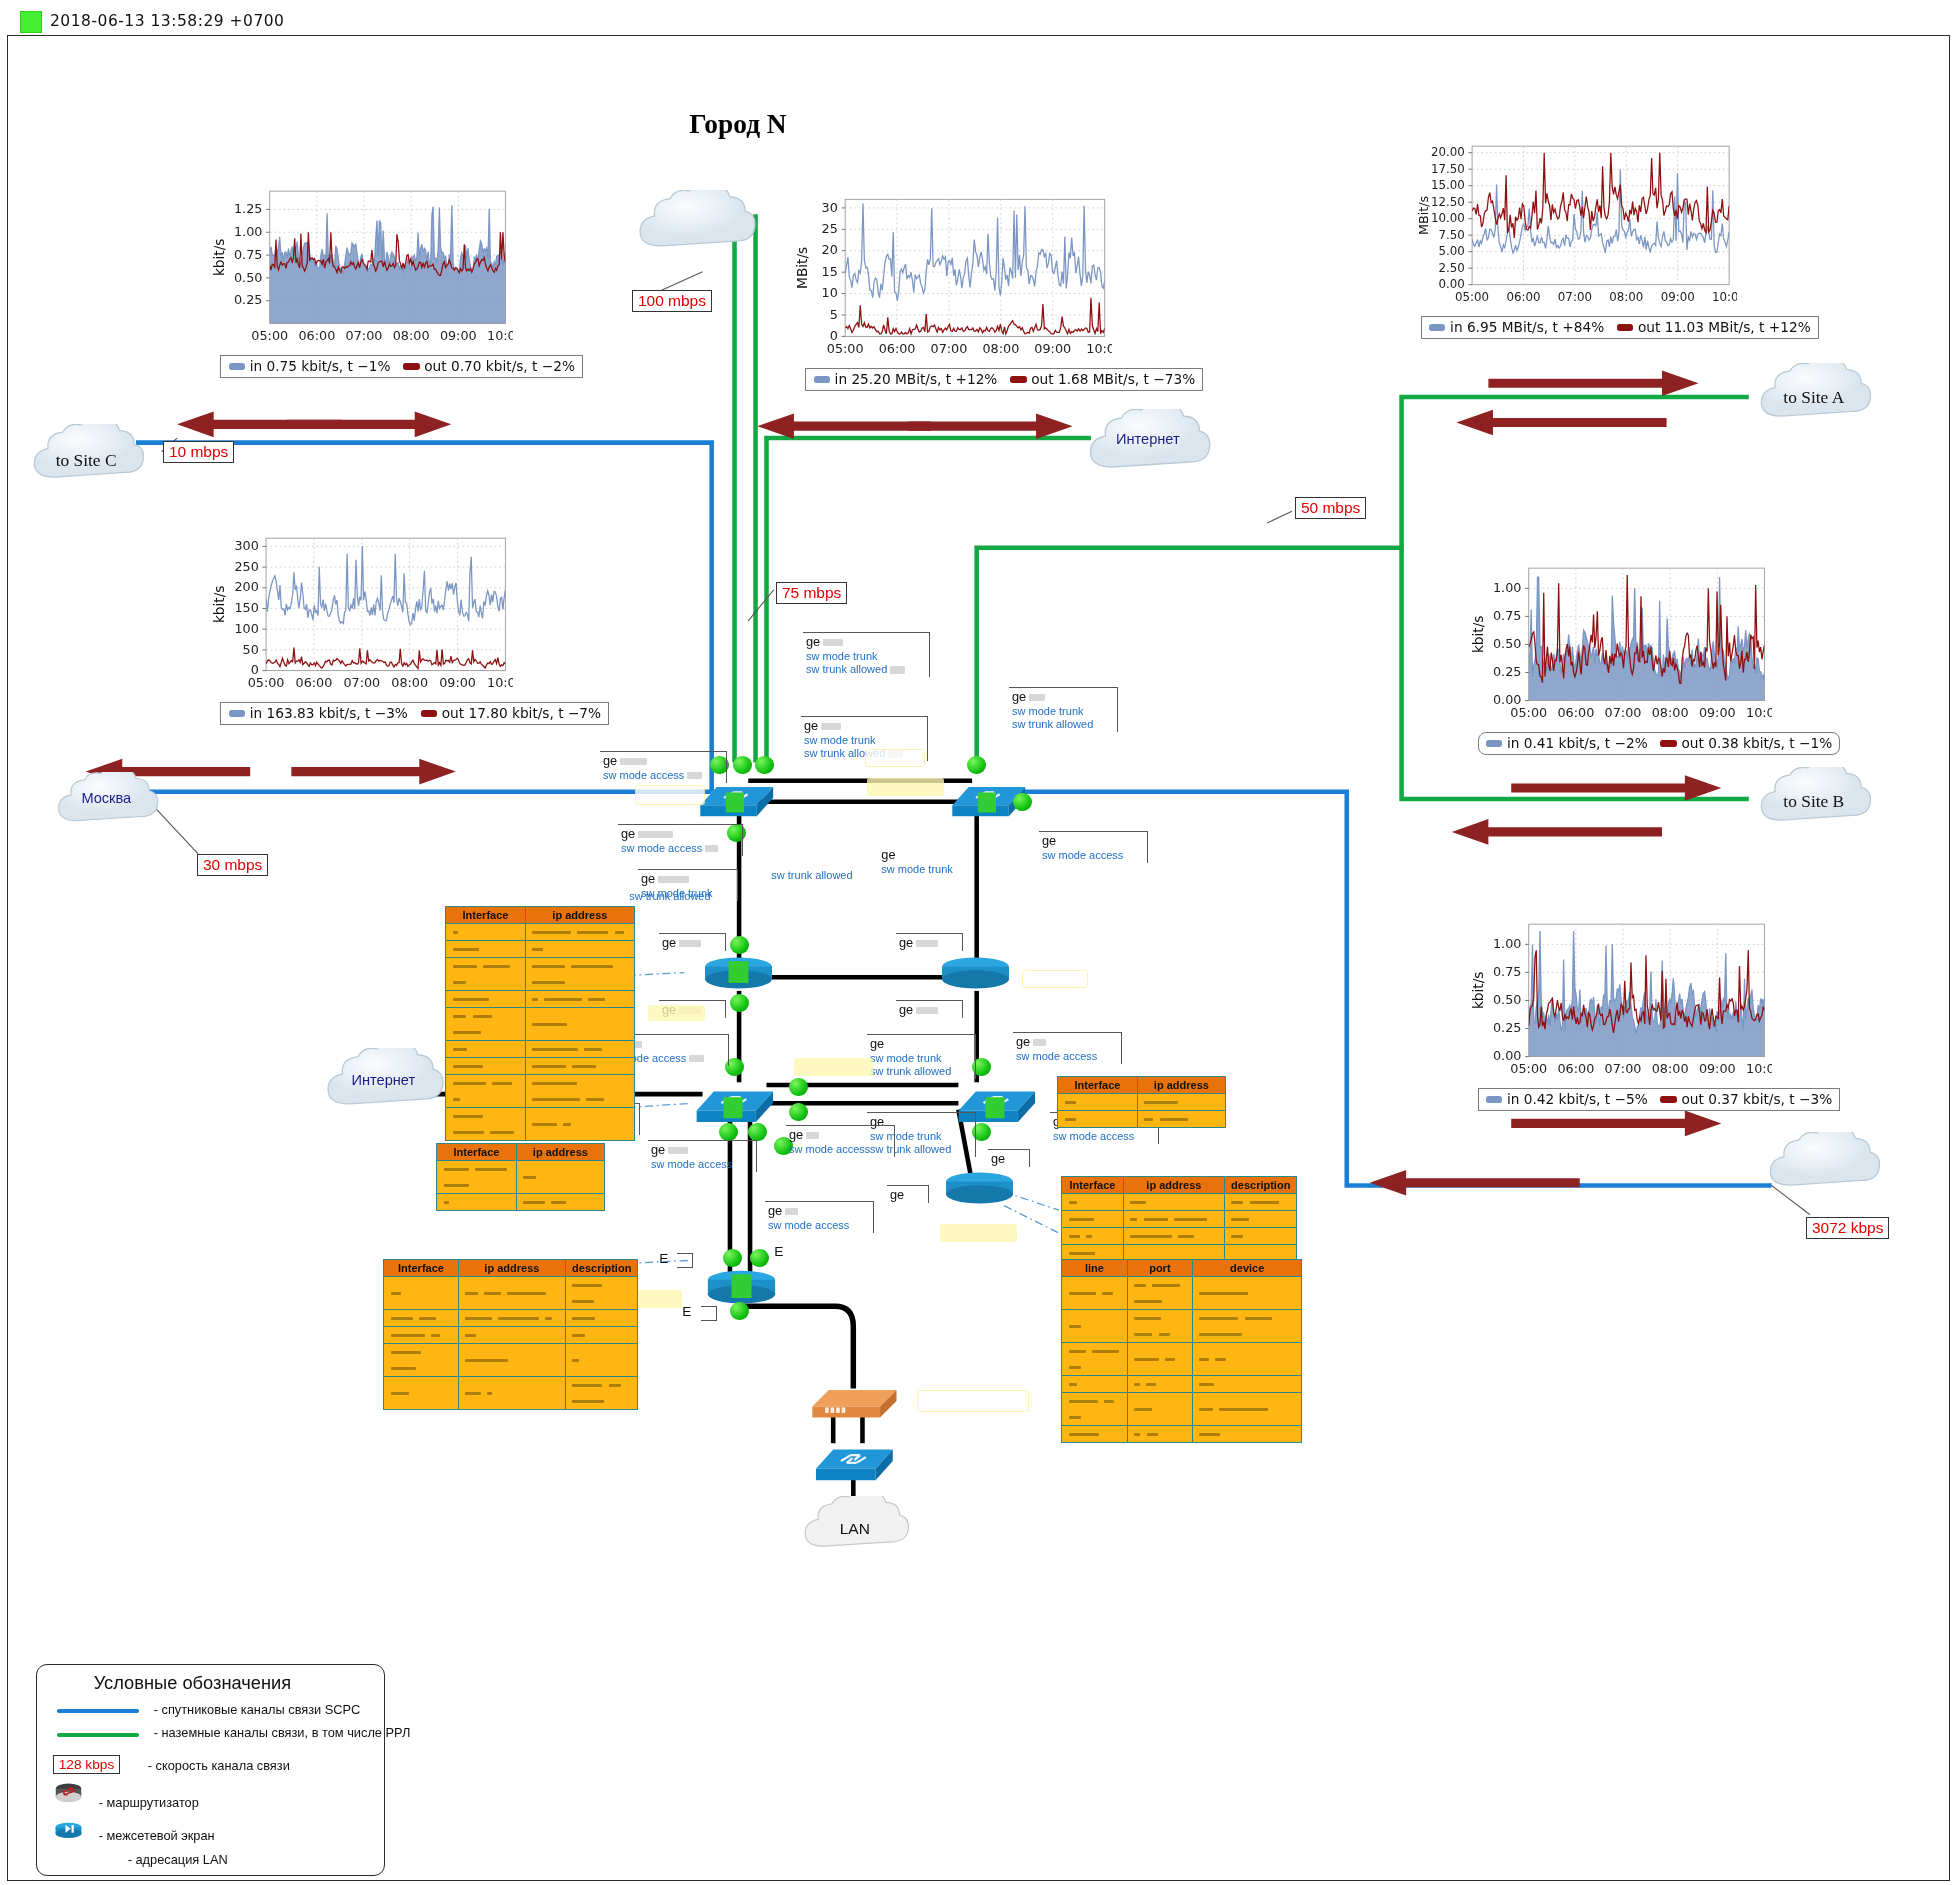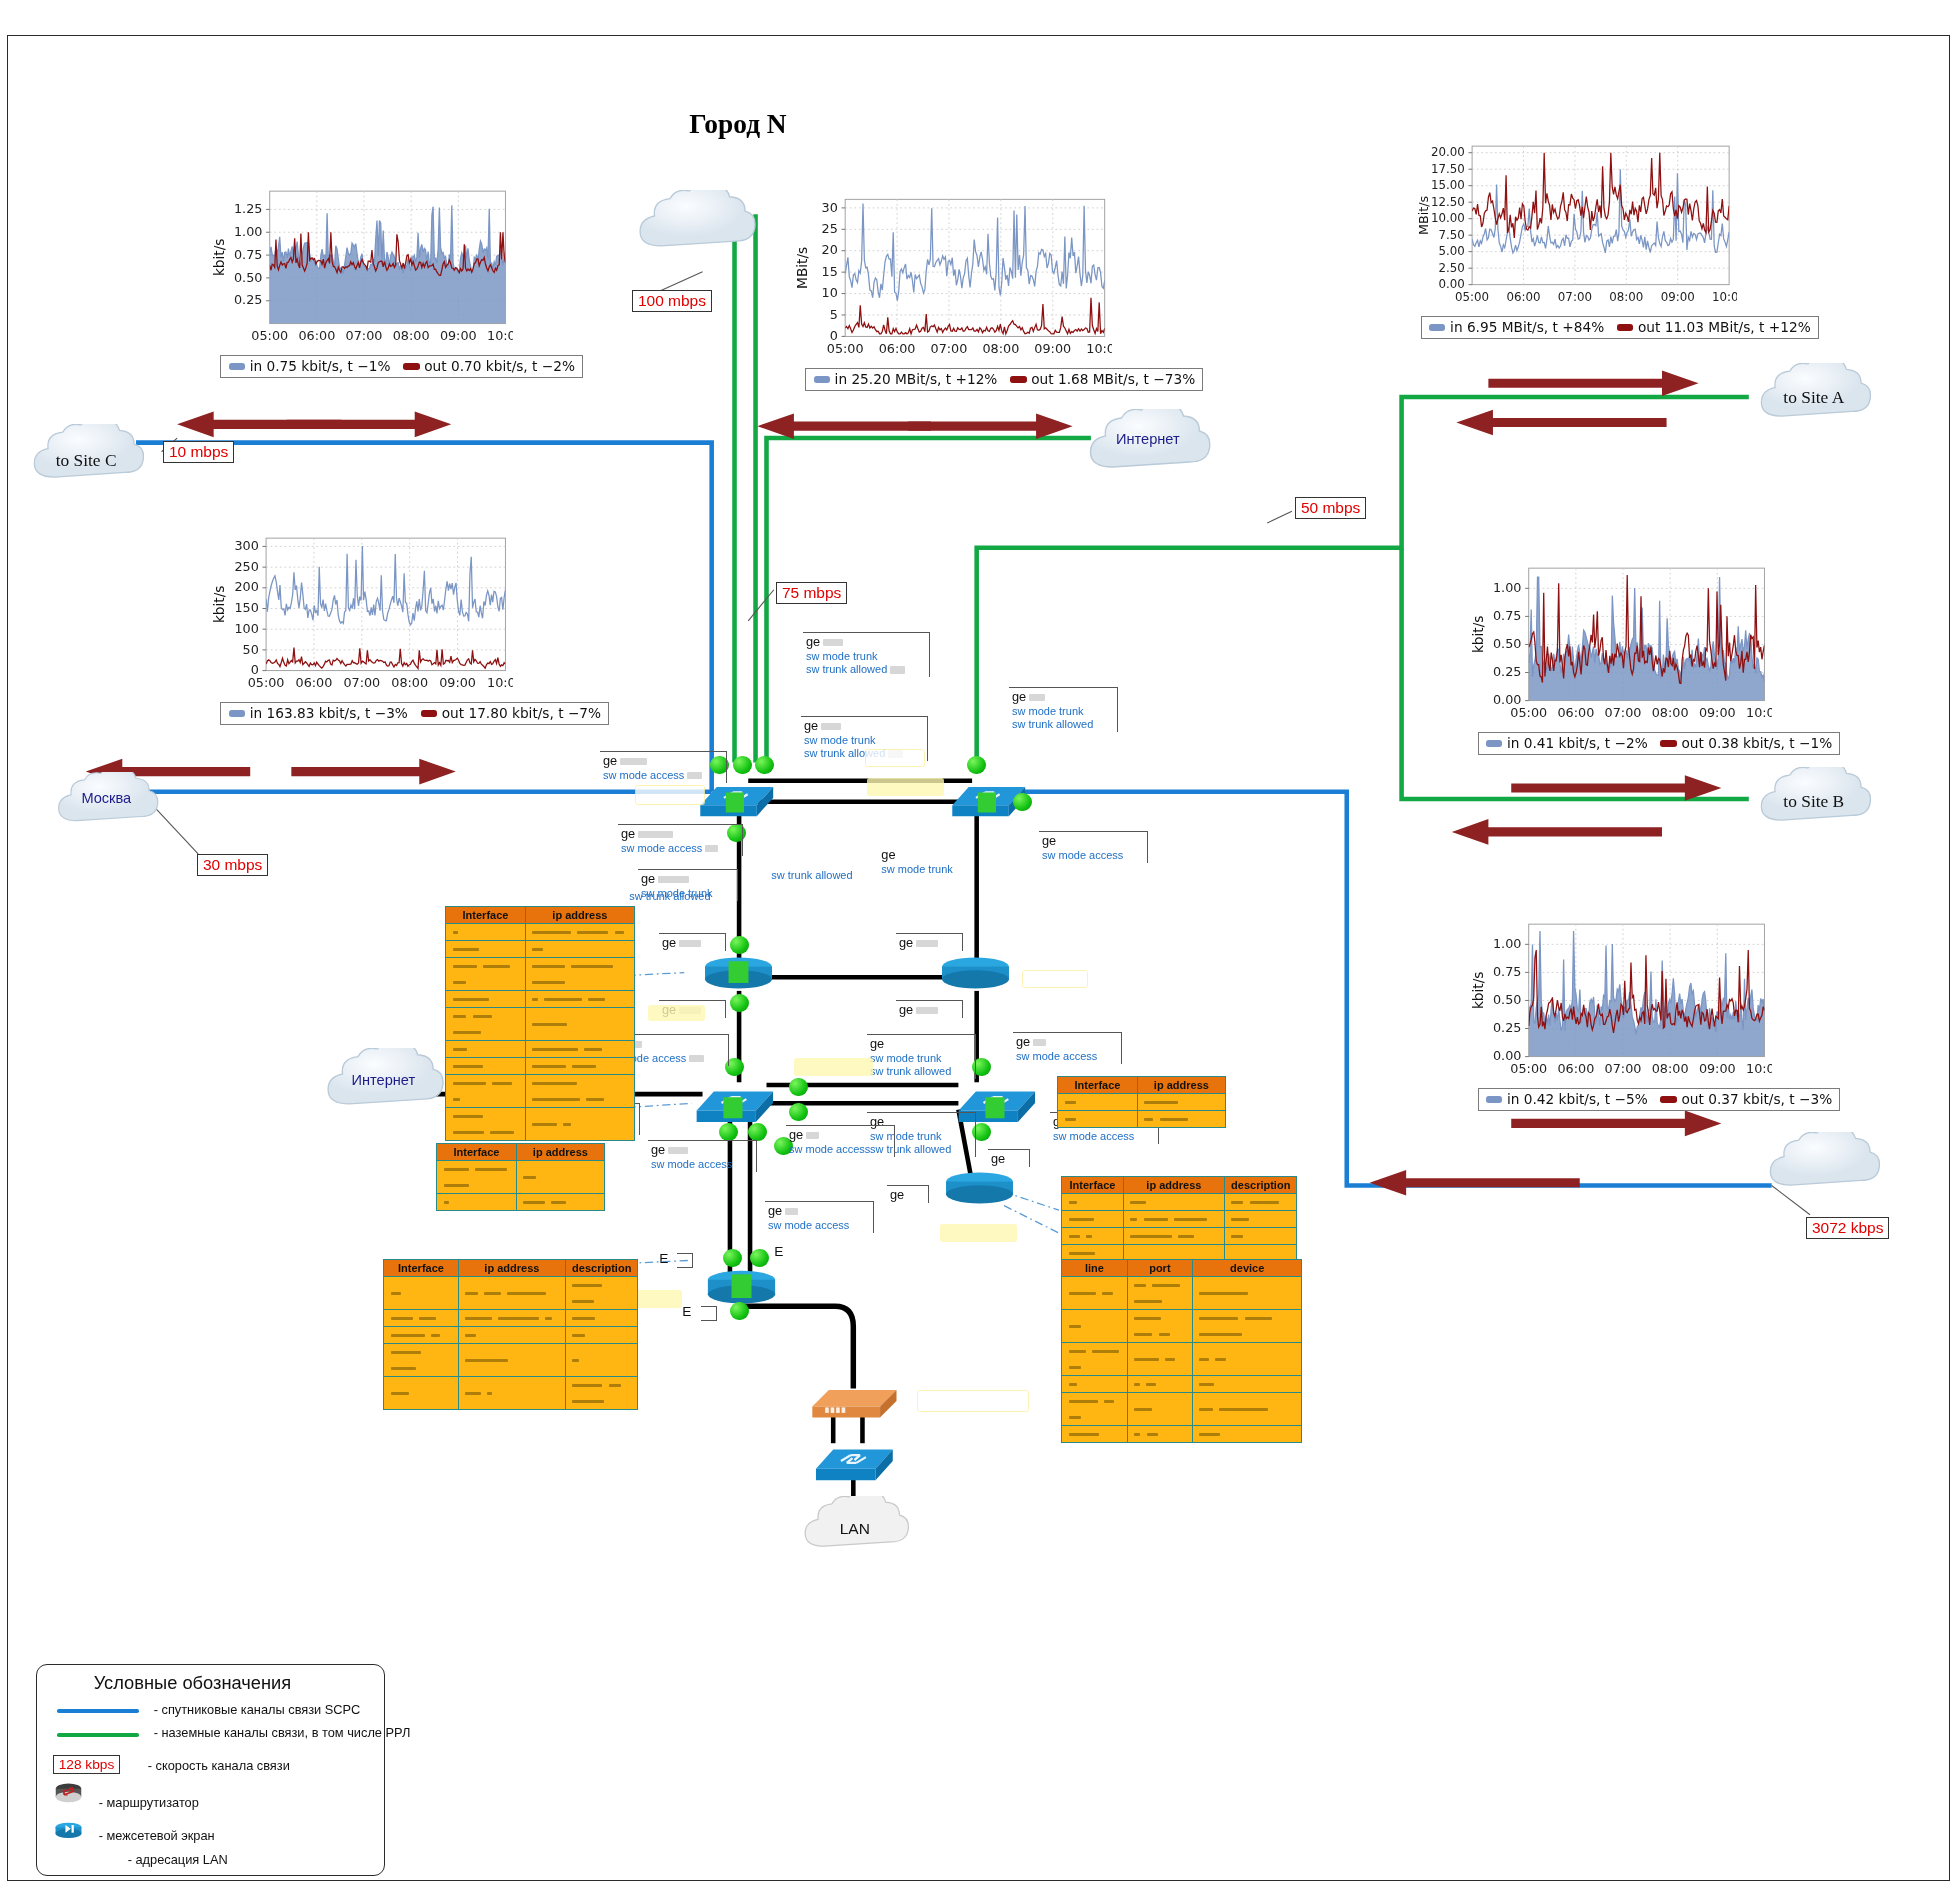--- a/index.html
+++ b/index.html
@@ -80,20 +80,24 @@
   .lg-line{position:absolute;height:3.7px;width:82px;border-radius:1.8px;}
 
   .router-ico{position:absolute;width:31px;height:24px;}
   .fw-ico{position:absolute;width:31px;height:18.3px;}
 </style>
 </head>
 <body>
 
 <div id="page">
 
+  <div id="statusbar">
+    <div id="status-square"></div>
+    <div id="status-text">2018-06-13 13:58:29 +0700</div>
+  </div>
 
   <div id="frame">
 
     <div id="doc-title">Город N</div>
 
     <svg id="links" viewBox="0 0 2124 2018">
 
       <path d="M140 445 L 770 445 L 770 827" stroke="#1a7fd4" stroke-width="5" fill="none"></path>
 
       <path d="M150 827 L 770 827" stroke="#1a7fd4" stroke-width="5" fill="none"></path>
@@ -431,21 +435,21 @@
               <rect x="64" y="10" width="258" height="145"></rect>
             </clipPath>
             <g clip-path="url(#clip-4)">
               <path d="M64.0 113.8 L65.4 102.7 L66.7 55.2 L68.1 128.8 L69.5 116.5 L70.8 110.6 L72.2 101.3 L73.6 19.8 L74.9 19.8 L76.3 96.3 L77.7 95.9 L79.0 109.6 L80.4 115.0 L81.7 118.4 L83.1 123.1 L84.5 115.3 L85.8 103.8 L87.2 110.6 L88.6 122.8 L89.9 118.6 L91.3 103.9 L92.7 111.9 L94.0 108.0 L95.4 98.1 L96.8 99.2 L98.1 113.8 L99.5 124.6 L100.9 115.6 L102.2 103.9 L103.6 111.8 L105.0 102.8 L106.3 98.3 L107.7 82.8 L109.0 97.8 L110.4 113.9 L111.8 95.8 L113.1 111.5 L114.5 122.6 L115.9 110.0 L117.2 101.2 L118.6 93.9 L120.0 103.9 L121.3 113.9 L122.7 97.1 L124.1 77.9 L125.4 79.9 L126.8 85.1 L128.2 90.5 L129.5 96.0 L130.9 96.9 L132.3 108.3 L133.6 102.1 L135.0 95.7 L136.3 114.0 L137.7 98.3 L139.1 105.4 L140.4 103.7 L141.8 115.7 L143.2 114.0 L144.5 103.2 L145.9 113.9 L147.3 109.3 L148.6 109.8 L150.0 123.5 L151.4 119.9 L152.7 111.8 L154.1 119.5 L155.5 40.0 L156.8 68.8 L158.2 84.0 L159.6 103.9 L160.9 107.5 L162.3 107.4 L163.7 90.6 L165.0 108.9 L166.4 95.7 L167.7 102.1 L169.1 104.0 L170.5 99.6 L171.8 109.2 L173.2 95.9 L174.6 100.1 L175.9 93.1 L177.3 88.2 L178.7 85.7 L180.0 31.8 L181.4 98.5 L182.8 91.2 L184.1 110.4 L185.5 101.7 L186.9 96.2 L188.2 53.2 L189.6 105.9 L191.0 94.8 L192.3 94.4 L193.7 104.8 L195.0 92.2 L196.4 95.9 L197.8 94.7 L199.1 97.6 L200.5 112.1 L201.9 121.4 L203.2 125.5 L204.6 127.1 L206.0 127.1 L207.3 45.6 L208.7 129.2 L210.1 128.3 L211.4 104.6 L212.8 118.4 L214.2 117.3 L215.5 64.9 L216.9 95.2 L218.3 102.4 L219.6 114.9 L221.0 107.5 L222.3 103.5 L223.7 101.2 L225.1 114.0 L226.4 109.4 L227.8 120.6 L229.2 123.0 L230.5 127.8 L231.9 124.4 L233.3 107.2 L234.6 120.4 L236.0 110.2 L237.4 108.8 L238.7 110.8 L240.1 106.0 L241.5 115.9 L242.8 99.3 L244.2 119.4 L245.6 115.2 L246.9 118.7 L248.3 104.8 L249.7 87.0 L251.0 114.2 L252.4 102.4 L253.7 104.2 L255.1 106.6 L256.5 96.5 L257.8 111.6 L259.2 109.0 L260.6 116.9 L261.9 122.1 L263.3 117.9 L264.7 99.4 L266.0 90.0 L267.4 107.0 L268.8 110.5 L270.1 120.8 L271.5 106.6 L272.9 19.8 L274.2 89.9 L275.6 107.4 L277.0 99.8 L278.3 113.8 L279.7 114.2 L281.0 126.2 L282.4 132.1 L283.8 126.2 L285.1 109.9 L286.5 115.1 L287.9 108.6 L289.2 113.8 L290.6 96.7 L292.0 105.9 L293.3 73.7 L294.7 100.6 L296.1 93.8 L297.4 87.6 L298.8 100.7 L300.2 95.6 L301.5 78.0 L302.9 98.5 L304.3 87.5 L305.6 82.0 L307.0 84.0 L308.3 106.7 L309.7 119.4 L311.1 114.9 L312.4 125.7 L313.8 108.4 L315.2 109.9 L316.5 122.9 L317.9 123.4 L319.3 129.3 L320.6 127.1 L322.0 134.1  L 322.0 155 L 64 155 Z" fill="#7b96c4" opacity=".85"></path>
               <path d="M64.0 113.8 L65.4 102.7 L66.7 55.2 L68.1 128.8 L69.5 116.5 L70.8 110.6 L72.2 101.3 L73.6 19.8 L74.9 19.8 L76.3 96.3 L77.7 95.9 L79.0 109.6 L80.4 115.0 L81.7 118.4 L83.1 123.1 L84.5 115.3 L85.8 103.8 L87.2 110.6 L88.6 122.8 L89.9 118.6 L91.3 103.9 L92.7 111.9 L94.0 108.0 L95.4 98.1 L96.8 99.2 L98.1 113.8 L99.5 124.6 L100.9 115.6 L102.2 103.9 L103.6 111.8 L105.0 102.8 L106.3 98.3 L107.7 82.8 L109.0 97.8 L110.4 113.9 L111.8 95.8 L113.1 111.5 L114.5 122.6 L115.9 110.0 L117.2 101.2 L118.6 93.9 L120.0 103.9 L121.3 113.9 L122.7 97.1 L124.1 77.9 L125.4 79.9 L126.8 85.1 L128.2 90.5 L129.5 96.0 L130.9 96.9 L132.3 108.3 L133.6 102.1 L135.0 95.7 L136.3 114.0 L137.7 98.3 L139.1 105.4 L140.4 103.7 L141.8 115.7 L143.2 114.0 L144.5 103.2 L145.9 113.9 L147.3 109.3 L148.6 109.8 L150.0 123.5 L151.4 119.9 L152.7 111.8 L154.1 119.5 L155.5 40.0 L156.8 68.8 L158.2 84.0 L159.6 103.9 L160.9 107.5 L162.3 107.4 L163.7 90.6 L165.0 108.9 L166.4 95.7 L167.7 102.1 L169.1 104.0 L170.5 99.6 L171.8 109.2 L173.2 95.9 L174.6 100.1 L175.9 93.1 L177.3 88.2 L178.7 85.7 L180.0 31.8 L181.4 98.5 L182.8 91.2 L184.1 110.4 L185.5 101.7 L186.9 96.2 L188.2 53.2 L189.6 105.9 L191.0 94.8 L192.3 94.4 L193.7 104.8 L195.0 92.2 L196.4 95.9 L197.8 94.7 L199.1 97.6 L200.5 112.1 L201.9 121.4 L203.2 125.5 L204.6 127.1 L206.0 127.1 L207.3 45.6 L208.7 129.2 L210.1 128.3 L211.4 104.6 L212.8 118.4 L214.2 117.3 L215.5 64.9 L216.9 95.2 L218.3 102.4 L219.6 114.9 L221.0 107.5 L222.3 103.5 L223.7 101.2 L225.1 114.0 L226.4 109.4 L227.8 120.6 L229.2 123.0 L230.5 127.8 L231.9 124.4 L233.3 107.2 L234.6 120.4 L236.0 110.2 L237.4 108.8 L238.7 110.8 L240.1 106.0 L241.5 115.9 L242.8 99.3 L244.2 119.4 L245.6 115.2 L246.9 118.7 L248.3 104.8 L249.7 87.0 L251.0 114.2 L252.4 102.4 L253.7 104.2 L255.1 106.6 L256.5 96.5 L257.8 111.6 L259.2 109.0 L260.6 116.9 L261.9 122.1 L263.3 117.9 L264.7 99.4 L266.0 90.0 L267.4 107.0 L268.8 110.5 L270.1 120.8 L271.5 106.6 L272.9 19.8 L274.2 89.9 L275.6 107.4 L277.0 99.8 L278.3 113.8 L279.7 114.2 L281.0 126.2 L282.4 132.1 L283.8 126.2 L285.1 109.9 L286.5 115.1 L287.9 108.6 L289.2 113.8 L290.6 96.7 L292.0 105.9 L293.3 73.7 L294.7 100.6 L296.1 93.8 L297.4 87.6 L298.8 100.7 L300.2 95.6 L301.5 78.0 L302.9 98.5 L304.3 87.5 L305.6 82.0 L307.0 84.0 L308.3 106.7 L309.7 119.4 L311.1 114.9 L312.4 125.7 L313.8 108.4 L315.2 109.9 L316.5 122.9 L317.9 123.4 L319.3 129.3 L320.6 127.1 L322.0 134.1 " fill="none" stroke="#7b96c4" stroke-width="1.4"></path>
               <path d="M64.0 96.5 L65.4 93.2 L66.7 88.4 L68.1 81.8 L69.5 79.8 L70.8 91.9 L72.2 111.8 L73.6 115.6 L74.9 115.7 L76.3 128.2 L77.7 129.0 L79.0 135.2 L80.4 36.9 L81.7 128.6 L83.1 111.7 L84.5 95.8 L85.8 115.0 L87.2 122.6 L88.6 102.5 L89.9 110.3 L91.3 122.6 L92.7 111.1 L94.0 111.6 L95.4 100.7 L96.8 26.5 L98.1 113.3 L99.5 105.0 L100.9 117.4 L102.2 130.7 L103.6 107.8 L105.0 97.8 L106.3 93.1 L107.7 106.7 L109.0 95.5 L110.4 116.4 L111.8 112.6 L113.1 124.2 L114.5 129.0 L115.9 124.3 L117.2 116.7 L118.6 101.5 L120.0 114.1 L121.3 126.3 L122.7 106.7 L124.1 94.7 L125.4 98.7 L126.8 115.6 L128.2 116.3 L129.5 103.0 L130.9 94.7 L132.3 83.1 L133.6 91.4 L135.0 60.7 L136.3 97.2 L137.7 85.2 L139.1 57.2 L140.4 105.6 L141.8 100.2 L143.2 89.3 L144.5 85.7 L145.9 109.5 L147.3 115.3 L148.6 99.6 L150.0 115.7 L151.4 124.8 L152.7 105.9 L154.1 114.5 L155.5 103.5 L156.8 116.8 L158.2 103.8 L159.6 107.8 L160.9 92.5 L162.3 101.2 L163.7 106.2 L165.0 103.0 L166.4 106.0 L167.7 119.5 L169.1 101.8 L170.5 95.6 L171.8 17.4 L173.2 95.7 L174.6 108.7 L175.9 121.2 L177.3 126.2 L178.7 120.5 L180.0 103.1 L181.4 103.4 L182.8 94.8 L184.1 111.4 L185.5 112.3 L186.9 40.9 L188.2 108.0 L189.6 100.6 L191.0 113.9 L192.3 112.2 L193.7 113.2 L195.0 96.8 L196.4 105.1 L197.8 96.3 L199.1 112.2 L200.5 122.7 L201.9 113.5 L203.2 105.6 L204.6 115.3 L206.0 108.9 L207.3 109.9 L208.7 118.4 L210.1 128.6 L211.4 119.6 L212.8 124.2 L214.2 108.6 L215.5 109.2 L216.9 118.3 L218.3 100.9 L219.6 114.5 L221.0 116.6 L222.3 108.3 L223.7 121.9 L225.1 115.0 L226.4 118.4 L227.8 125.2 L229.2 135.8 L230.5 136.2 L231.9 110.8 L233.3 99.8 L234.6 95.5 L236.0 84.4 L237.4 81.2 L238.7 83.4 L240.1 108.4 L241.5 104.5 L242.8 117.7 L244.2 110.1 L245.6 111.6 L246.9 100.9 L248.3 94.9 L249.7 106.3 L251.0 118.5 L252.4 102.0 L253.7 117.1 L255.1 113.1 L256.5 118.8 L257.8 98.1 L259.2 100.1 L260.6 31.9 L261.9 89.6 L263.3 99.6 L264.7 111.7 L266.0 120.0 L267.4 113.3 L268.8 117.9 L270.1 35.7 L271.5 105.0 L272.9 92.4 L274.2 50.0 L275.6 94.4 L277.0 115.3 L278.3 123.6 L279.7 133.1 L281.0 62.7 L282.4 106.5 L283.8 91.4 L285.1 112.0 L286.5 104.0 L287.9 94.8 L289.2 83.4 L290.6 100.6 L292.0 105.6 L293.3 105.7 L294.7 120.0 L296.1 113.5 L297.4 100.6 L298.8 124.5 L300.2 109.9 L301.5 109.9 L302.9 101.6 L304.3 112.7 L305.6 101.9 L307.0 83.1 L308.3 86.9 L309.7 85.3 L311.1 120.3 L312.4 28.4 L313.8 96.9 L315.2 89.4 L316.5 101.9 L317.9 96.4 L319.3 109.8 L320.6 101.3 L322.0 94.5 " fill="none" stroke="#8e1010" stroke-width="1.4"></path>
             </g>
             <text x="14" y="82.5" transform="rotate(-90 14 82.5)" text-anchor="middle" font-family="DejaVu Sans,sans-serif" font-size="15" fill="#111">kbit/s</text>
           </svg>
         </div>
-      <div class="chart-legend" style="margin-left:7.3px;margin-top:3.7px;">
+      <div class="chart-legend" style="margin-left:7.3px;margin-top:3.7px;border-radius:8px;">
         <span class="legend-item">
             <span class="swatch sw-in"></span>
             <span>in 0.41 kbit/s, t −2%</span>
           </span>
         <span class="legend-item">
             <span class="swatch sw-out"></span>
             <span>out 0.38 kbit/s, t −1%</span>
           </span>
       </div>
     </div>

